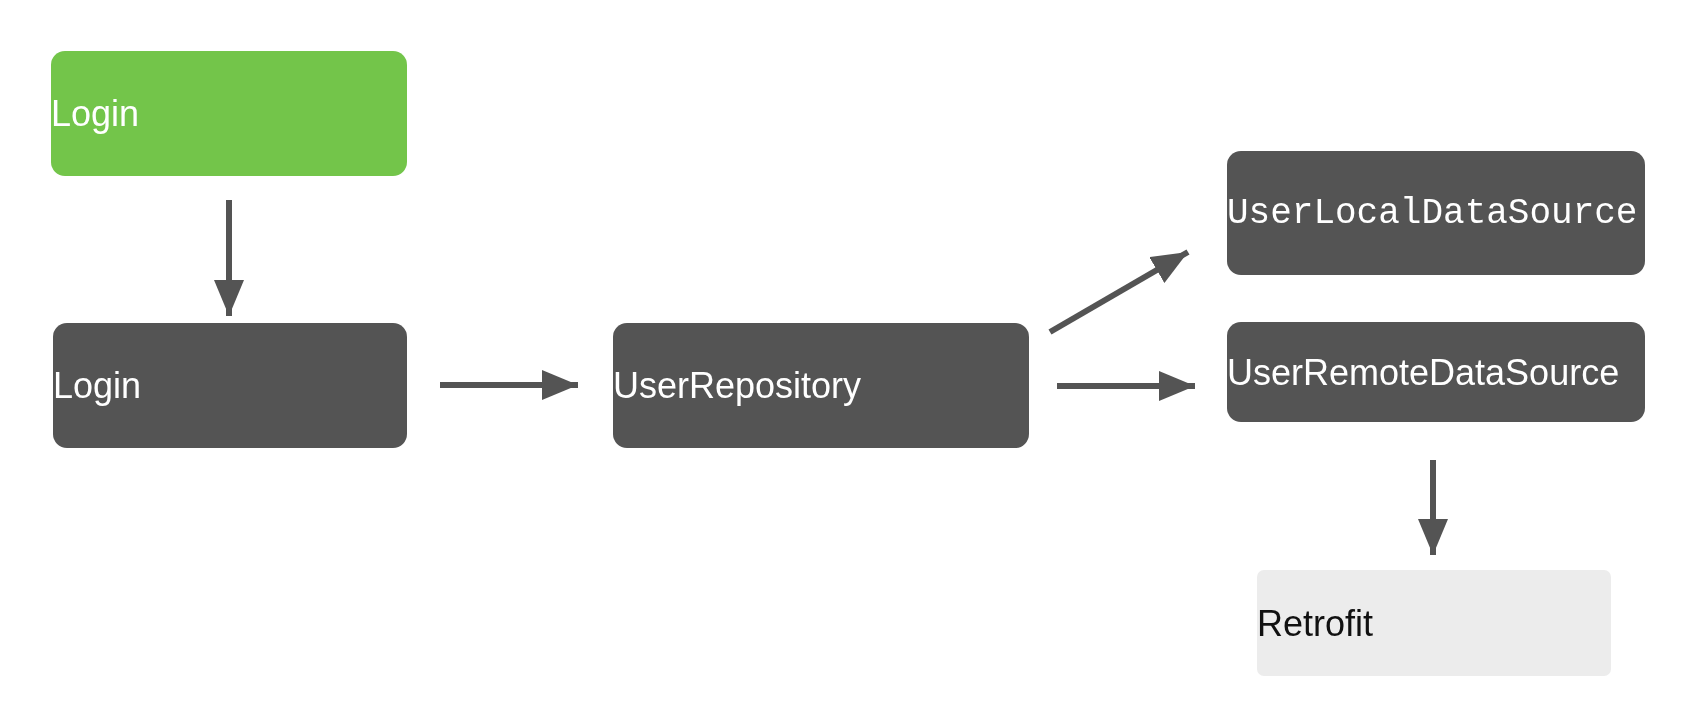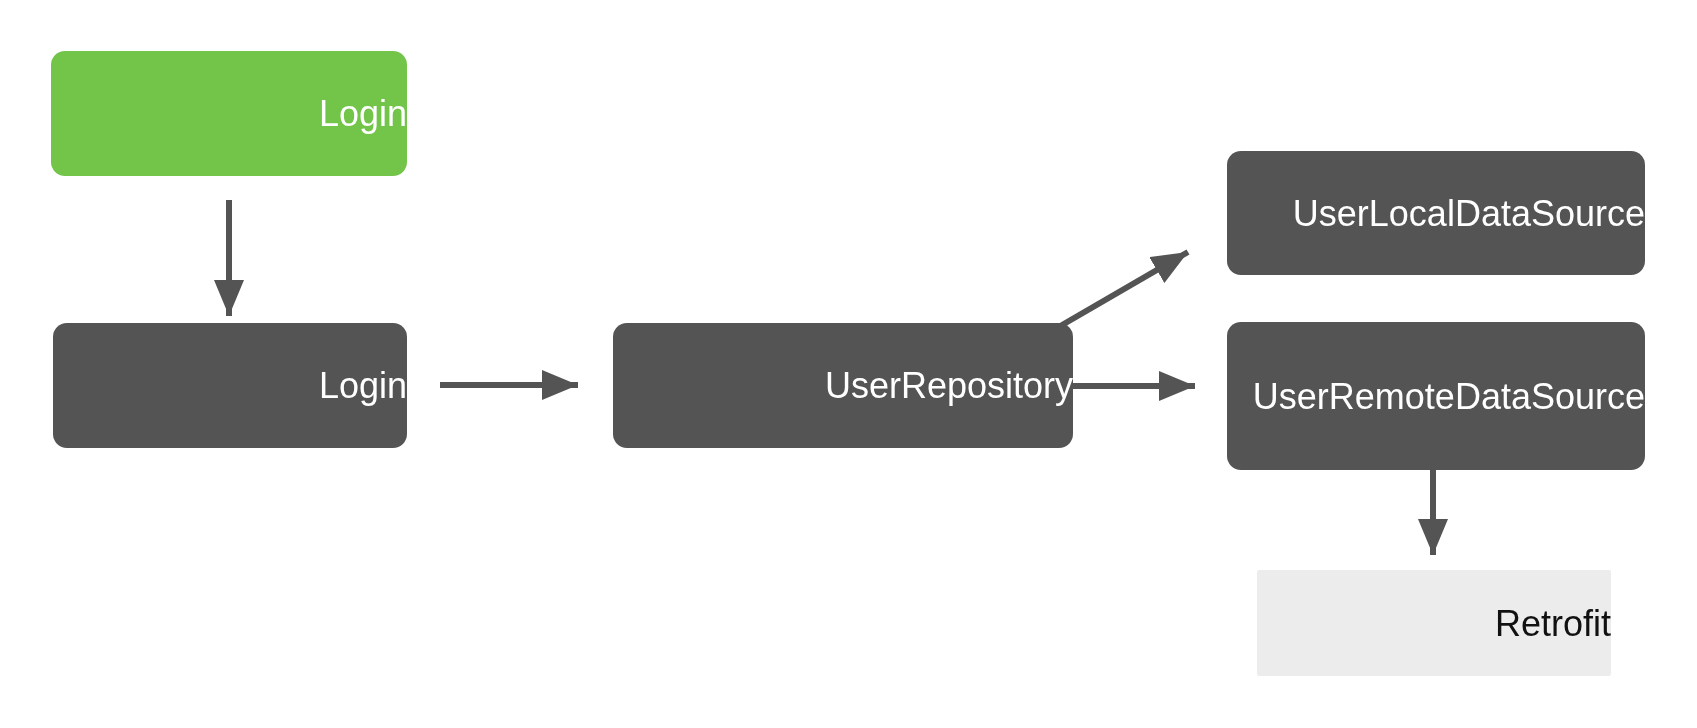--- a/index.html
+++ b/index.html
@@ -8,35 +8,35 @@
     width: 1697px;
     height: 728px;
     background: var(--background, #ffffff);
     font-family: "Liberation Sans", sans-serif;
     overflow: hidden;
   }
   .node {
     position: absolute;
     display: flex;
     flex-direction: column;
-    align-items: flex-end;
+    align-items: flex-start;
     justify-content: center;
     text-align: center;
     font-size: 36px;
     line-height: 47px;
     border-radius: 14px;
     color: var(--text-light, #ffffff);
     box-sizing: border-box;
   }
   .node--green { background: var(--activity-green, #73C54A); }
   .node--dark  { background: var(--node-dark, #545454); }
   .node--light {
     background: var(--node-light, #ECECEC);
     color: var(--text-dark, #111111);
-    border-radius: 2px;
+    border-radius: 7px;
   }
   .node span { display: block; }
   .edges { position: absolute; left: 0; top: 0; }
   .edges line {
     stroke: var(--arrow, #545454);
     stroke-width: 6;
   }
   #arrowhead path { fill: var(--arrow, #545454); }
 </style>
 </head>
@@ -58,29 +58,29 @@
   </svg>
 
   <div class="node node--green" style="left:51px; top:51px; width:356px; height:125px;">
     <span>Login</span>
   </div>
 
   <div class="node node--dark" style="left:53px; top:323px; width:354px; height:125px;">
     <span>Login</span>
   </div>
 
-  <div class="node node--dark" style="left:613px; top:323px; width:460px; height:125px;">
+  <div class="node node--dark" style="left:613px; top:323px; width:416px; height:125px;">
     <span>UserRepository</span>
   </div>
 
-  <div class="node node--dark" style="left:1227px; top:151px; width:418px; height:124px;">
+  <div class="node node--dark" style="left:1227px; top:151px; width:418px; height:124px;font-family:Liberation Mono, monospace;">
     <span>UserLocalDataSource</span>
   </div>
 
-  <div class="node node--dark" style="left:1227px; top:322px; width:418px; height:148px;">
+  <div class="node node--dark" style="left:1227px; top:322px; width:418px; height:100px;">
     <span>UserRemoteDataSource</span>
   </div>
 
   <div class="node node--light" style="left:1257px; top:570px; width:354px; height:106px;">
     <span>Retrofit</span>
   </div>
 
 </div>
 
 </body></html>

